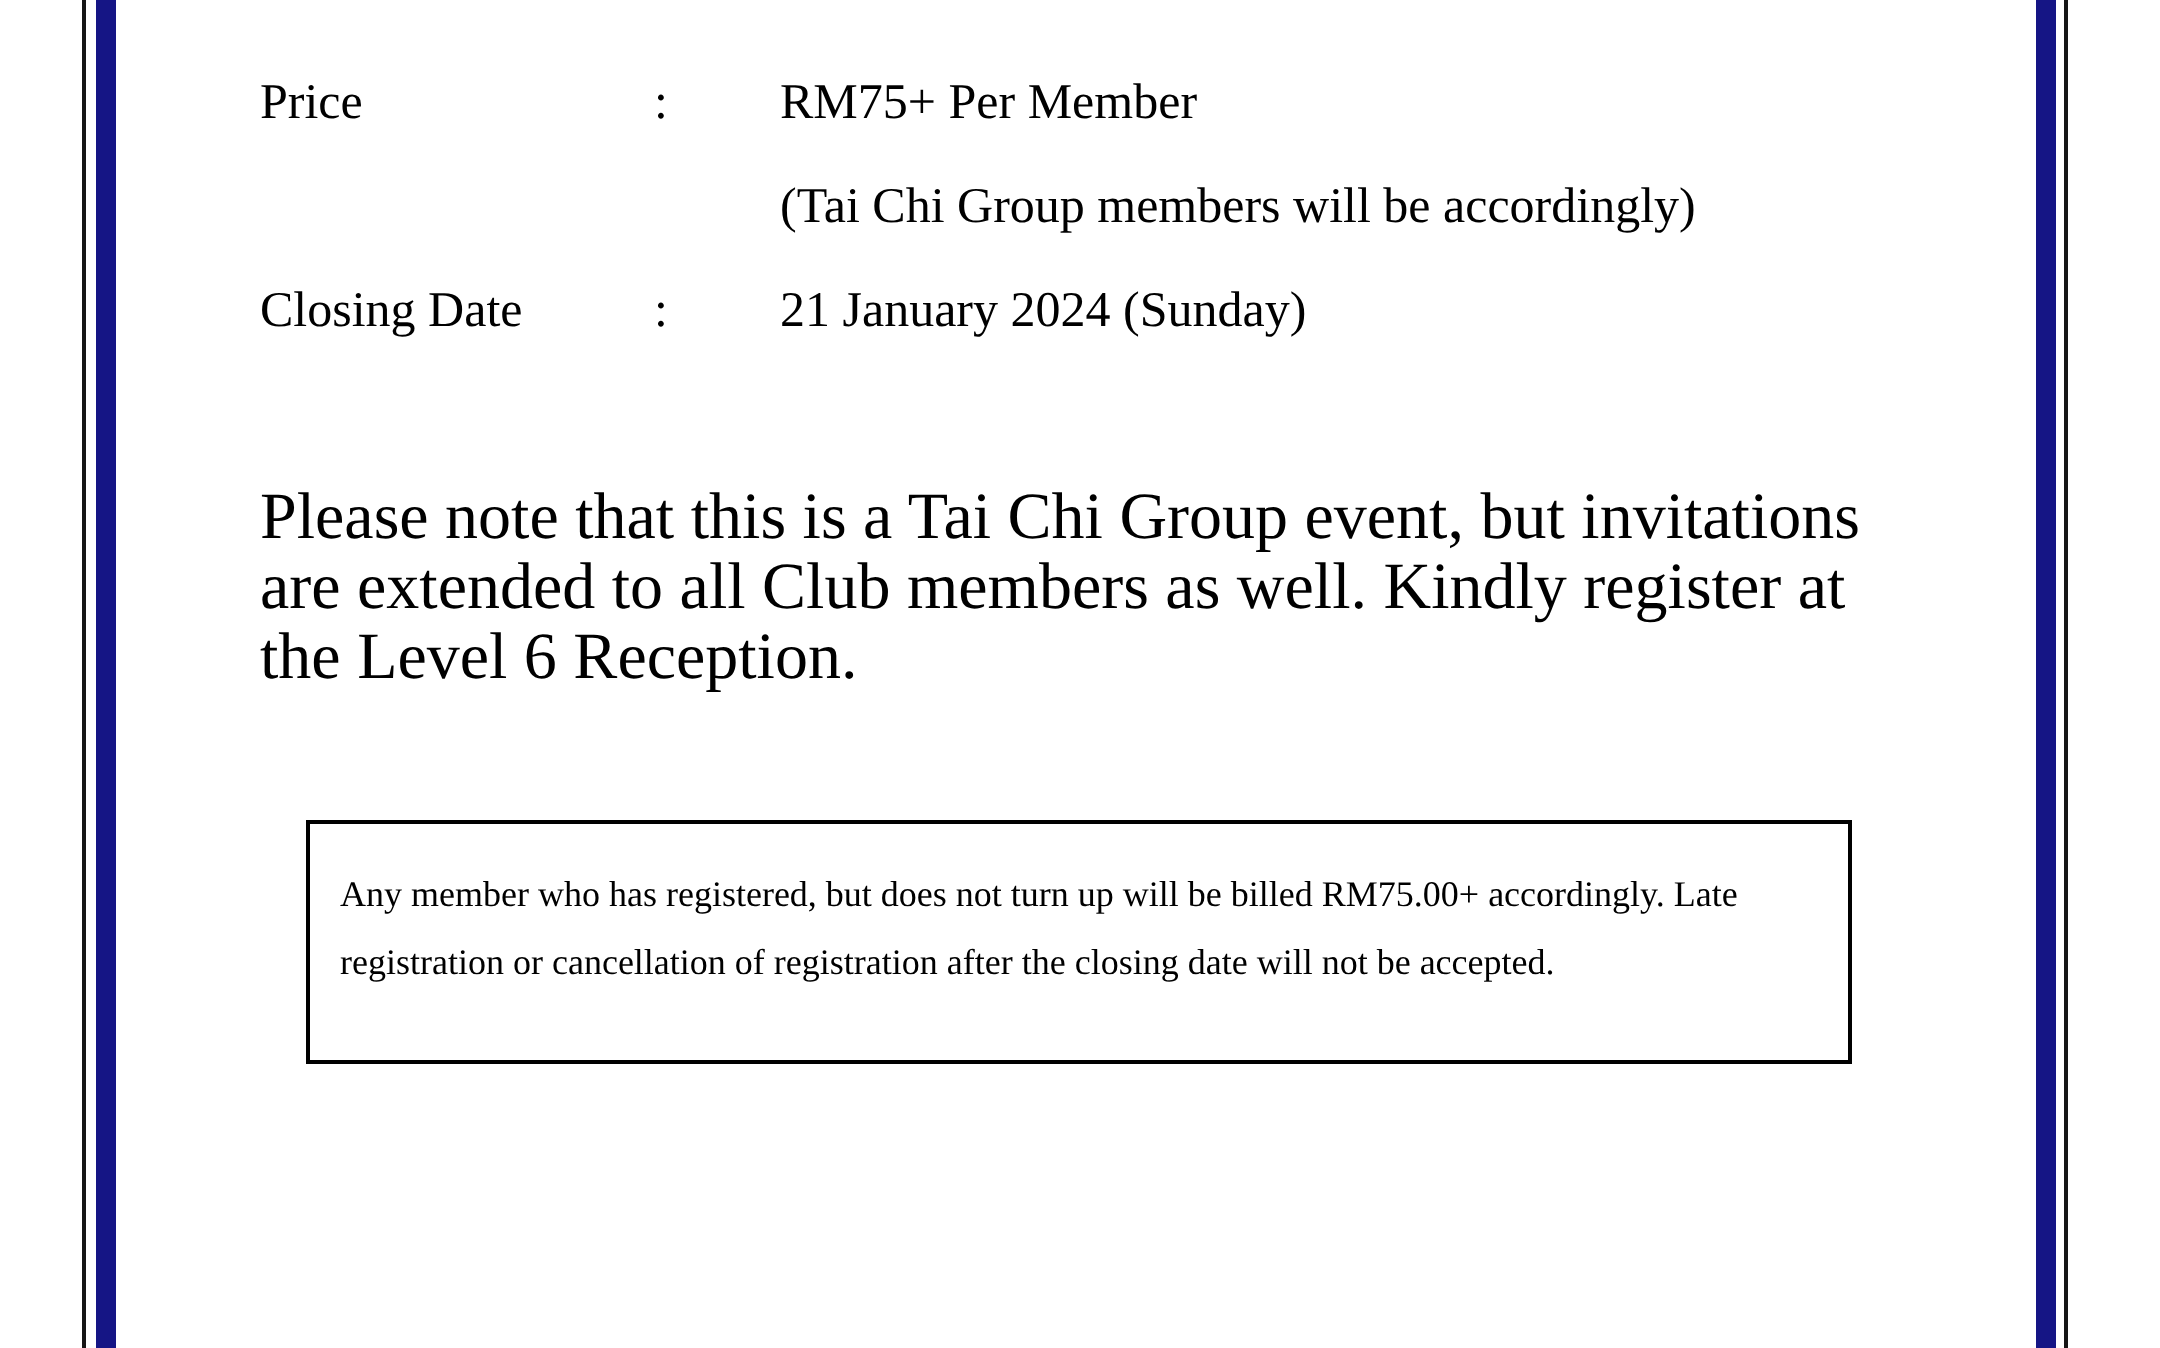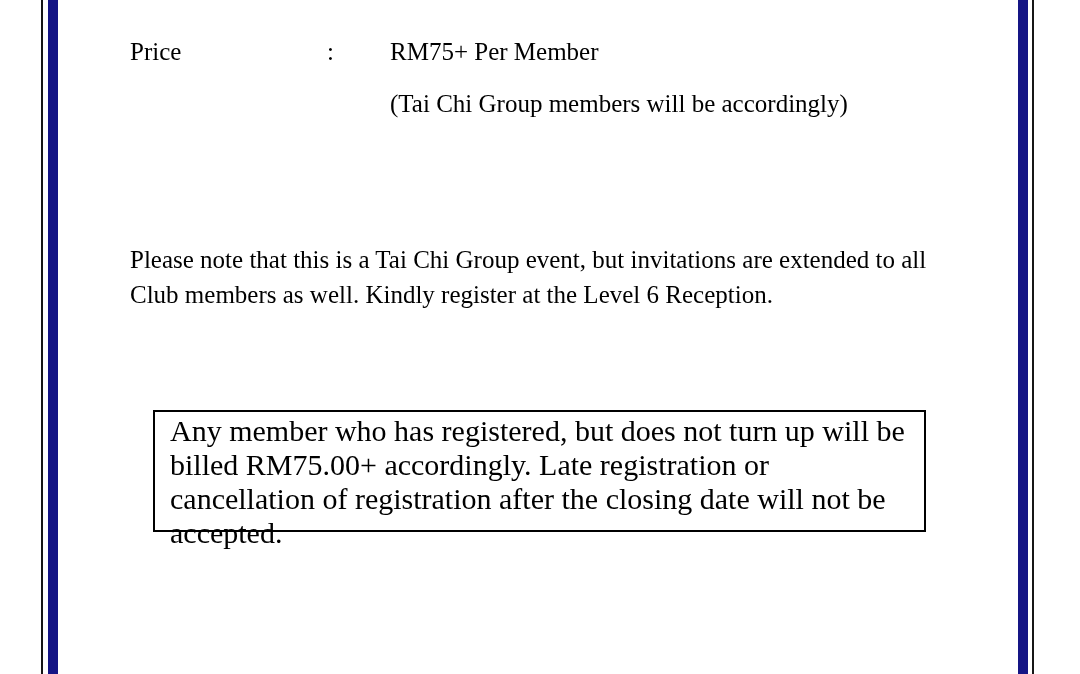--- a/index.html
+++ b/index.html
@@ -98,41 +98,41 @@
   .row-price    { top: 21px; }
   .row-subsidy  { top: 73px; }
   .row-closing  { top: 125px; }
 
   
   .note-paragraph {
     position: absolute;
     left: 130px;
     top: 228px;
     width: 830px;
-    font-size: 25px;
+    font-size: 33px;
     line-height: 35px;
   }
 
   
   .warning-box {
     position: absolute;
     left: 153px;
     top: 396px;
     width: 773px;
     height: 122px;
     box-sizing: border-box;
     border: 2px solid #000000;
     background: #ffffff;
   }
   .warning-text {
     position: absolute;
     left: 15px;
-    top: 2px;
+    top: 18px;
     width: 740px;
-    font-size: 30px;
+    font-size: 18px;
     line-height: 34px;
   }
 </style>
 </head>
 <body>
 
 <div class="page">
 
   <div class="rule-left-thin"></div>
   <div class="rule-left-band"></div>
@@ -142,20 +142,23 @@
   <div class="content">
 
     <div class="detail-row row-price">
       <span class="detail-label">Price</span><span class="detail-colon">:</span><span class="detail-value">RM75+ Per Member</span>
     </div>
 
     <div class="detail-row row-subsidy">
       <span class="detail-label"></span><span class="detail-colon"></span><span class="detail-value">(Tai Chi Group members will be accordingly)</span>
     </div>
 
+    <div class="detail-row row-closing">
+      <span class="detail-label">Closing Date</span><span class="detail-colon">:</span><span class="detail-value">21 January 2024 (Sunday)</span>
+    </div>
 
     <div class="note-paragraph">Please note that this is a Tai Chi Group event, but invitations are extended to all Club members as well. Kindly register at the Level 6 Reception.</div>
 
     <div class="warning-box">
       <div class="warning-text">Any member who has registered, but does not turn up will be billed RM75.00+ accordingly. Late registration or cancellation of registration after the closing date will not be accepted.</div>
     </div>
 
   </div>
 </div>
 

